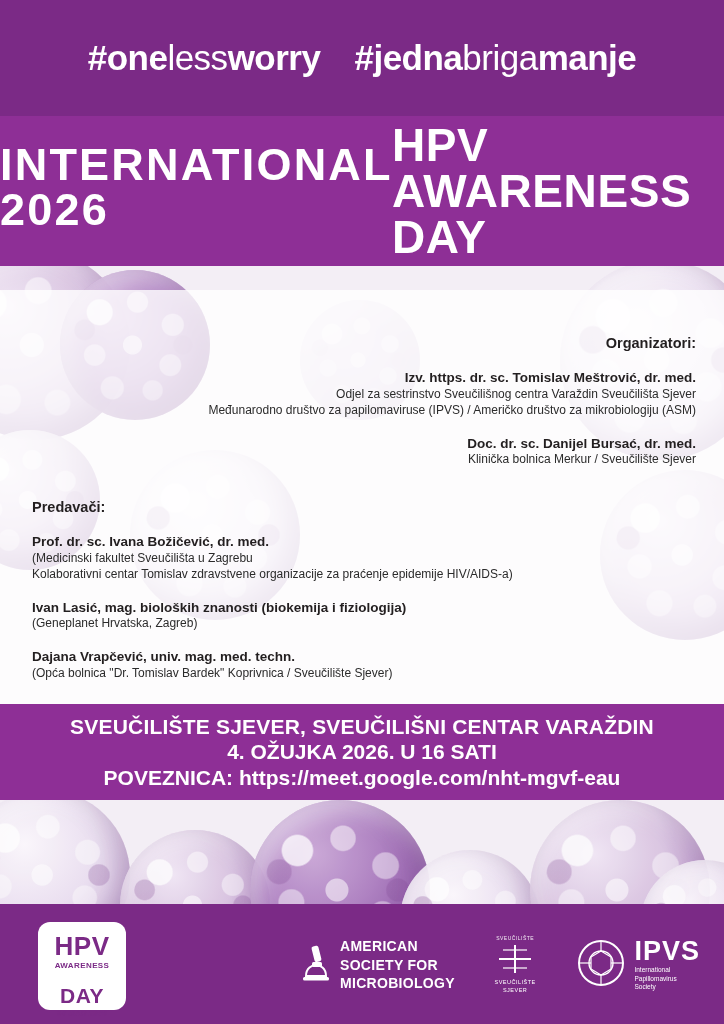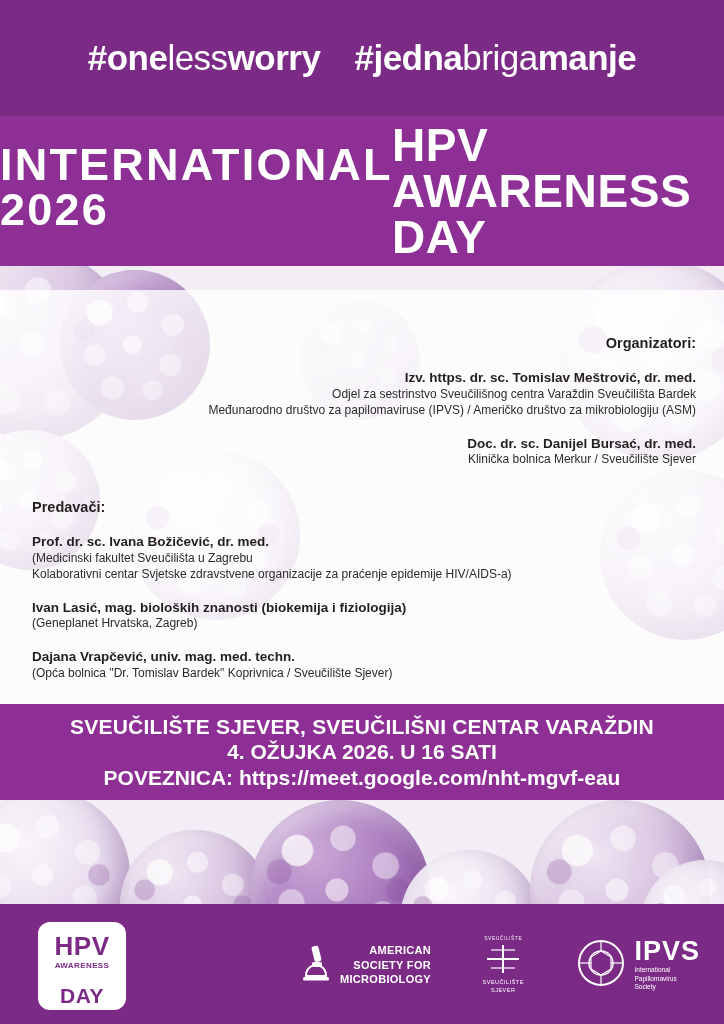--- a/index.html
+++ b/index.html
@@ -230,25 +230,24 @@
     align-items: center;
     justify-content: space-between;
     color: #ffffff;
   }
   .logo-asm {
     display: flex;
     align-items: center;
     gap: 8px;
   }
   .logo-asm .txt {
-    font-size: 11px;
+    font-size: 14px;
     font-weight: bold;
     line-height: 1.35;
     letter-spacing: 0.3px;
-    text-align: right;
   }
   .logo-unin {
     text-align: center;
     font-size: 5.5px;
     line-height: 1.4;
     letter-spacing: 0.5px;
   }
   .logo-ipvs {
     display: flex;
     align-items: center;
@@ -309,37 +308,37 @@
     <div class="title-line2">HPV AWARENESS DAY</div>
   </div>
 
   <div class="info">
 
     <div class="organizers">
       <div class="sec-head">Organizatori:</div>
 
       <div class="person">
         <div class="name">Izv. https. dr. sc. Tomislav Meštrović, dr. med.</div>
-        <div class="aff">Odjel za sestrinstvo Sveučilišnog centra Varaždin Sveučilišta Bardek</div>
+        <div class="aff">Odjel za sestrinstvo Sveučilišnog centra Varaždin Sveučilišta Sjever</div>
         <div class="aff">Međunarodno društvo za papilomaviruse (IPVS) / Američko društvo za mikrobiologiju (ASM)</div>
       </div>
 
       <div class="person">
         <div class="name">Doc. dr. sc. Danijel Bursać, dr. med.</div>
         <div class="aff">Klinička bolnica Merkur / Sveučilište Sjever</div>
       </div>
     </div>
 
     <div class="speakers">
       <div class="sec-head">Predavači:</div>
 
       <div class="person">
         <div class="name">Prof. dr. sc. Ivana Božičević, dr. med.</div>
         <div class="aff">(Medicinski fakultet Sveučilišta u Zagrebu</div>
-        <div class="aff">Kolaborativni centar Svjetske zdravstvene organizacije za praćenje epidemije HIV/AIDS-a)</div>
+        <div class="aff">Kolaborativni centar Tomislav zdravstvene organizacije za praćenje epidemije HIV/AIDS-a)</div>
       </div>
 
       <div class="person">
         <div class="name">Ivan Lasić, mag. bioloških znanosti (biokemija i fiziologija)</div>
         <div class="aff">(Geneplanet Hrvatska, Zagreb)</div>
       </div>
 
       <div class="person">
         <div class="name">Dajana Vrapčević, univ. mag. med. techn.</div>
         <div class="aff">(Opća bolnica "Dr. Tomislav Bardek" Koprivnica / Sveučilište Sjever)</div>

